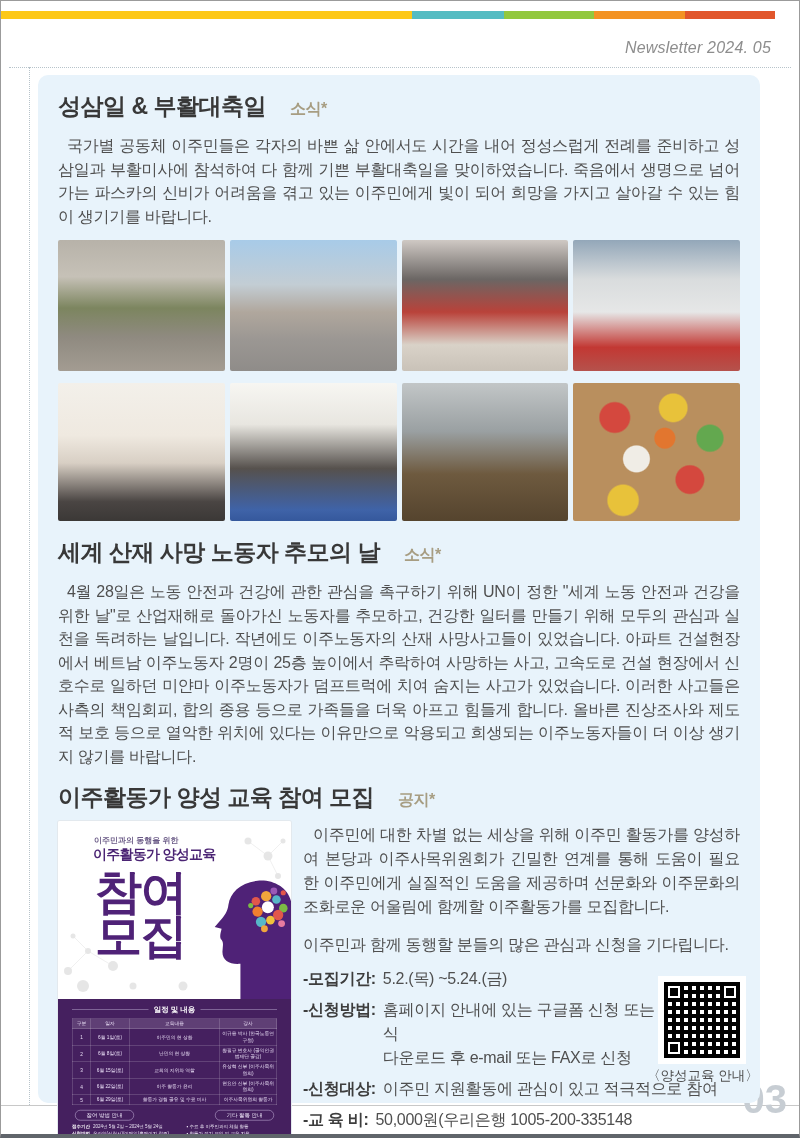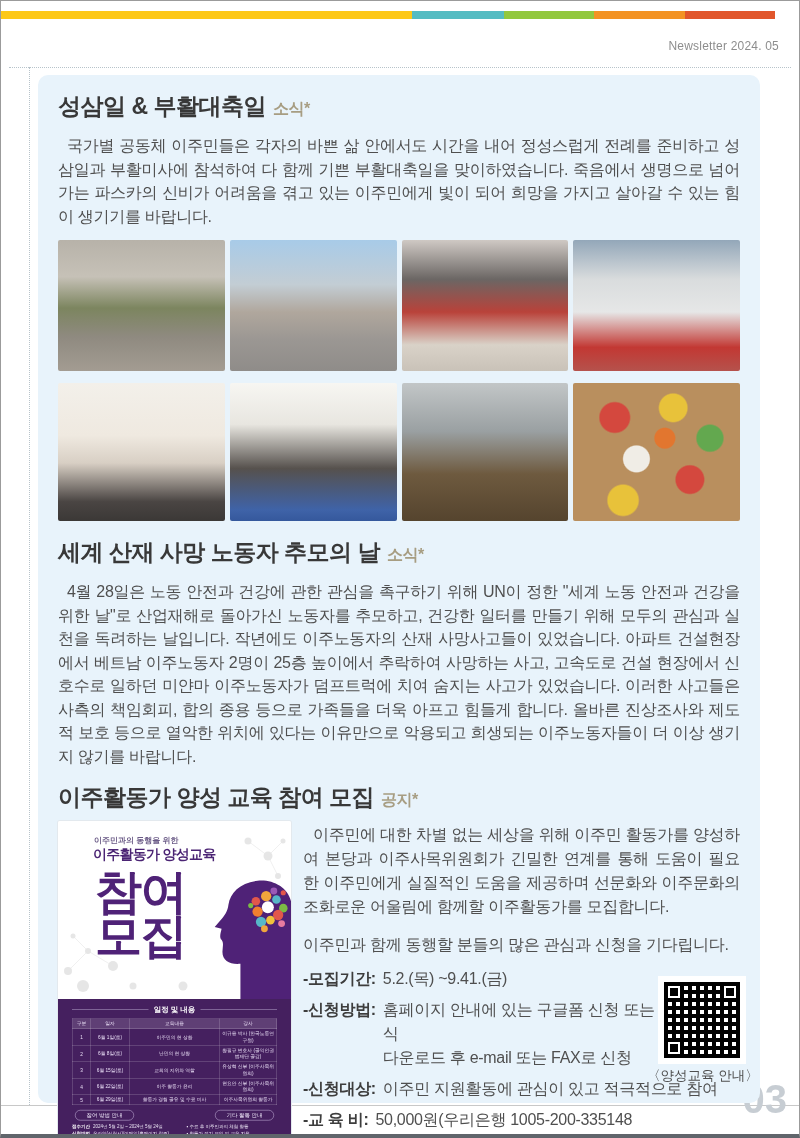--- a/index.html
+++ b/index.html
@@ -3,31 +3,31 @@
 <meta charset="utf-8">
 <style>
   html,body{margin:0;padding:0;background:#fff;}
   .page{position:relative;width:800px;height:1138px;box-sizing:border-box;
         background:#fff;border:1px solid #9b9b9b;border-bottom:4px solid #60656b;
         font-family:"Liberation Sans","DejaVu Sans",sans-serif;overflow:hidden;}
   
   .topbar{position:absolute;top:10px;left:0;width:774px;height:8px;display:flex;}
   .topbar .seg{height:100%;}
   .seg0{width:411px;}.seg1{width:92px;}.seg2{width:90px;}.seg3{width:91px;}.seg4{width:90px;}
-  .newsletter{position:absolute;top:38px;right:20px;font-size:12px;color:#8d8d8d;letter-spacing:.2px;}
+  .newsletter{position:absolute;top:38px;right:28px;font-size:16px;color:#8d8d8d;letter-spacing:.2px;font-style:italic;}
   .dotted-h{position:absolute;top:66px;left:8px;right:8px;border-top:1px dotted #b7c3ca;}
   .dotted-v{position:absolute;top:66px;left:28px;height:1038px;border-left:1px dotted #b7c3ca;}
   .bottomline{position:absolute;top:1104px;left:0;right:0;border-top:1px solid #c8c8c8;}
   .pageno{position:absolute;right:12px;top:1076px;font-size:40px;font-weight:bold;color:#c7cdd3;}
 
   .panel{position:absolute;left:37px;top:74px;width:722px;height:1028px;background:#e8f3fb;
          border-radius:10px;padding:16px 20px;box-sizing:border-box;}
 
   .sec-title{margin:0;font-size:23px;font-weight:bold;color:#383838;letter-spacing:-0.5px;}
-  .sec-title .tag{font-size:16px;font-weight:bold;margin-left:7px;}
+  .sec-title .tag{font-size:16px;font-weight:bold;margin-left:24px;}
   .body-p{margin:12px 0 0;font-size:16px;line-height:1.47;color:#4f4f4f;letter-spacing:-0.3px;
           text-indent:9px;text-align:justify;}
   .mt16{margin-top:16px;}.mt14{margin-top:14px;}
 
   .photo-row{display:flex;gap:5px;margin-top:12px;}
   .photo-row .ph{flex:1 1 0;border-radius:2px;}
   .row1 .ph{height:131px;}  .row2 .ph{height:138px;}
   .r1p1{flex-grow:143;background:linear-gradient(180deg,#b7b2a9 0%,#c6c1b7 28%,#7c855f 52%,#8f8a80 74%,#a39c92 100%);}
   .r1p2{flex-grow:181;background:linear-gradient(180deg,#a8cbe8 0%,#c3cdd4 34%,#b0a79d 55%,#9b9793 76%,#8f8c89 100%);}
   .r1p3{flex-grow:202;background:linear-gradient(180deg,#cfc9c4 0%,#6b6664 30%,#b9423a 55%,#d9d2c8 80%,#c9c2b8 100%);}
@@ -282,21 +282,21 @@
         </div>
       </div>
 
       <div class="recruit-right">
         <p class="intro">이주민에 대한 차별 없는 세상을 위해 이주민 활동가를 양성하여 본당과 이주사목위원회가 긴밀한 연계를 통해 도움이 필요한 이주민에게 실질적인 도움을 제공하며 선문화와 이주문화의 조화로운 어울림에 함께할 이주활동가를 모집합니다.</p>
         <div class="intro2">이주민과 함께 동행할 분들의 많은 관심과 신청을 기다립니다.</div>
         <div class="items">
           <div class="item">
             <span class="ilabel">-모집기간:</span>
             <span>
-                <span class="iline">5.2.(목) ~9.41.(금)</span>
+                <span class="iline">5.2.(목) ~5.24.(금)</span>
               </span>
           </div>
           <div class="item">
             <span class="ilabel">-신청방법:</span>
             <span>
               <span class="iline">홈페이지 안내에 있는 구글폼 신청 또는 신청서 양식</span>
               <span class="iline">다운로드 후 e-mail 또는 FAX로 신청</span>
             </span>
           </div>
           <div class="item">

